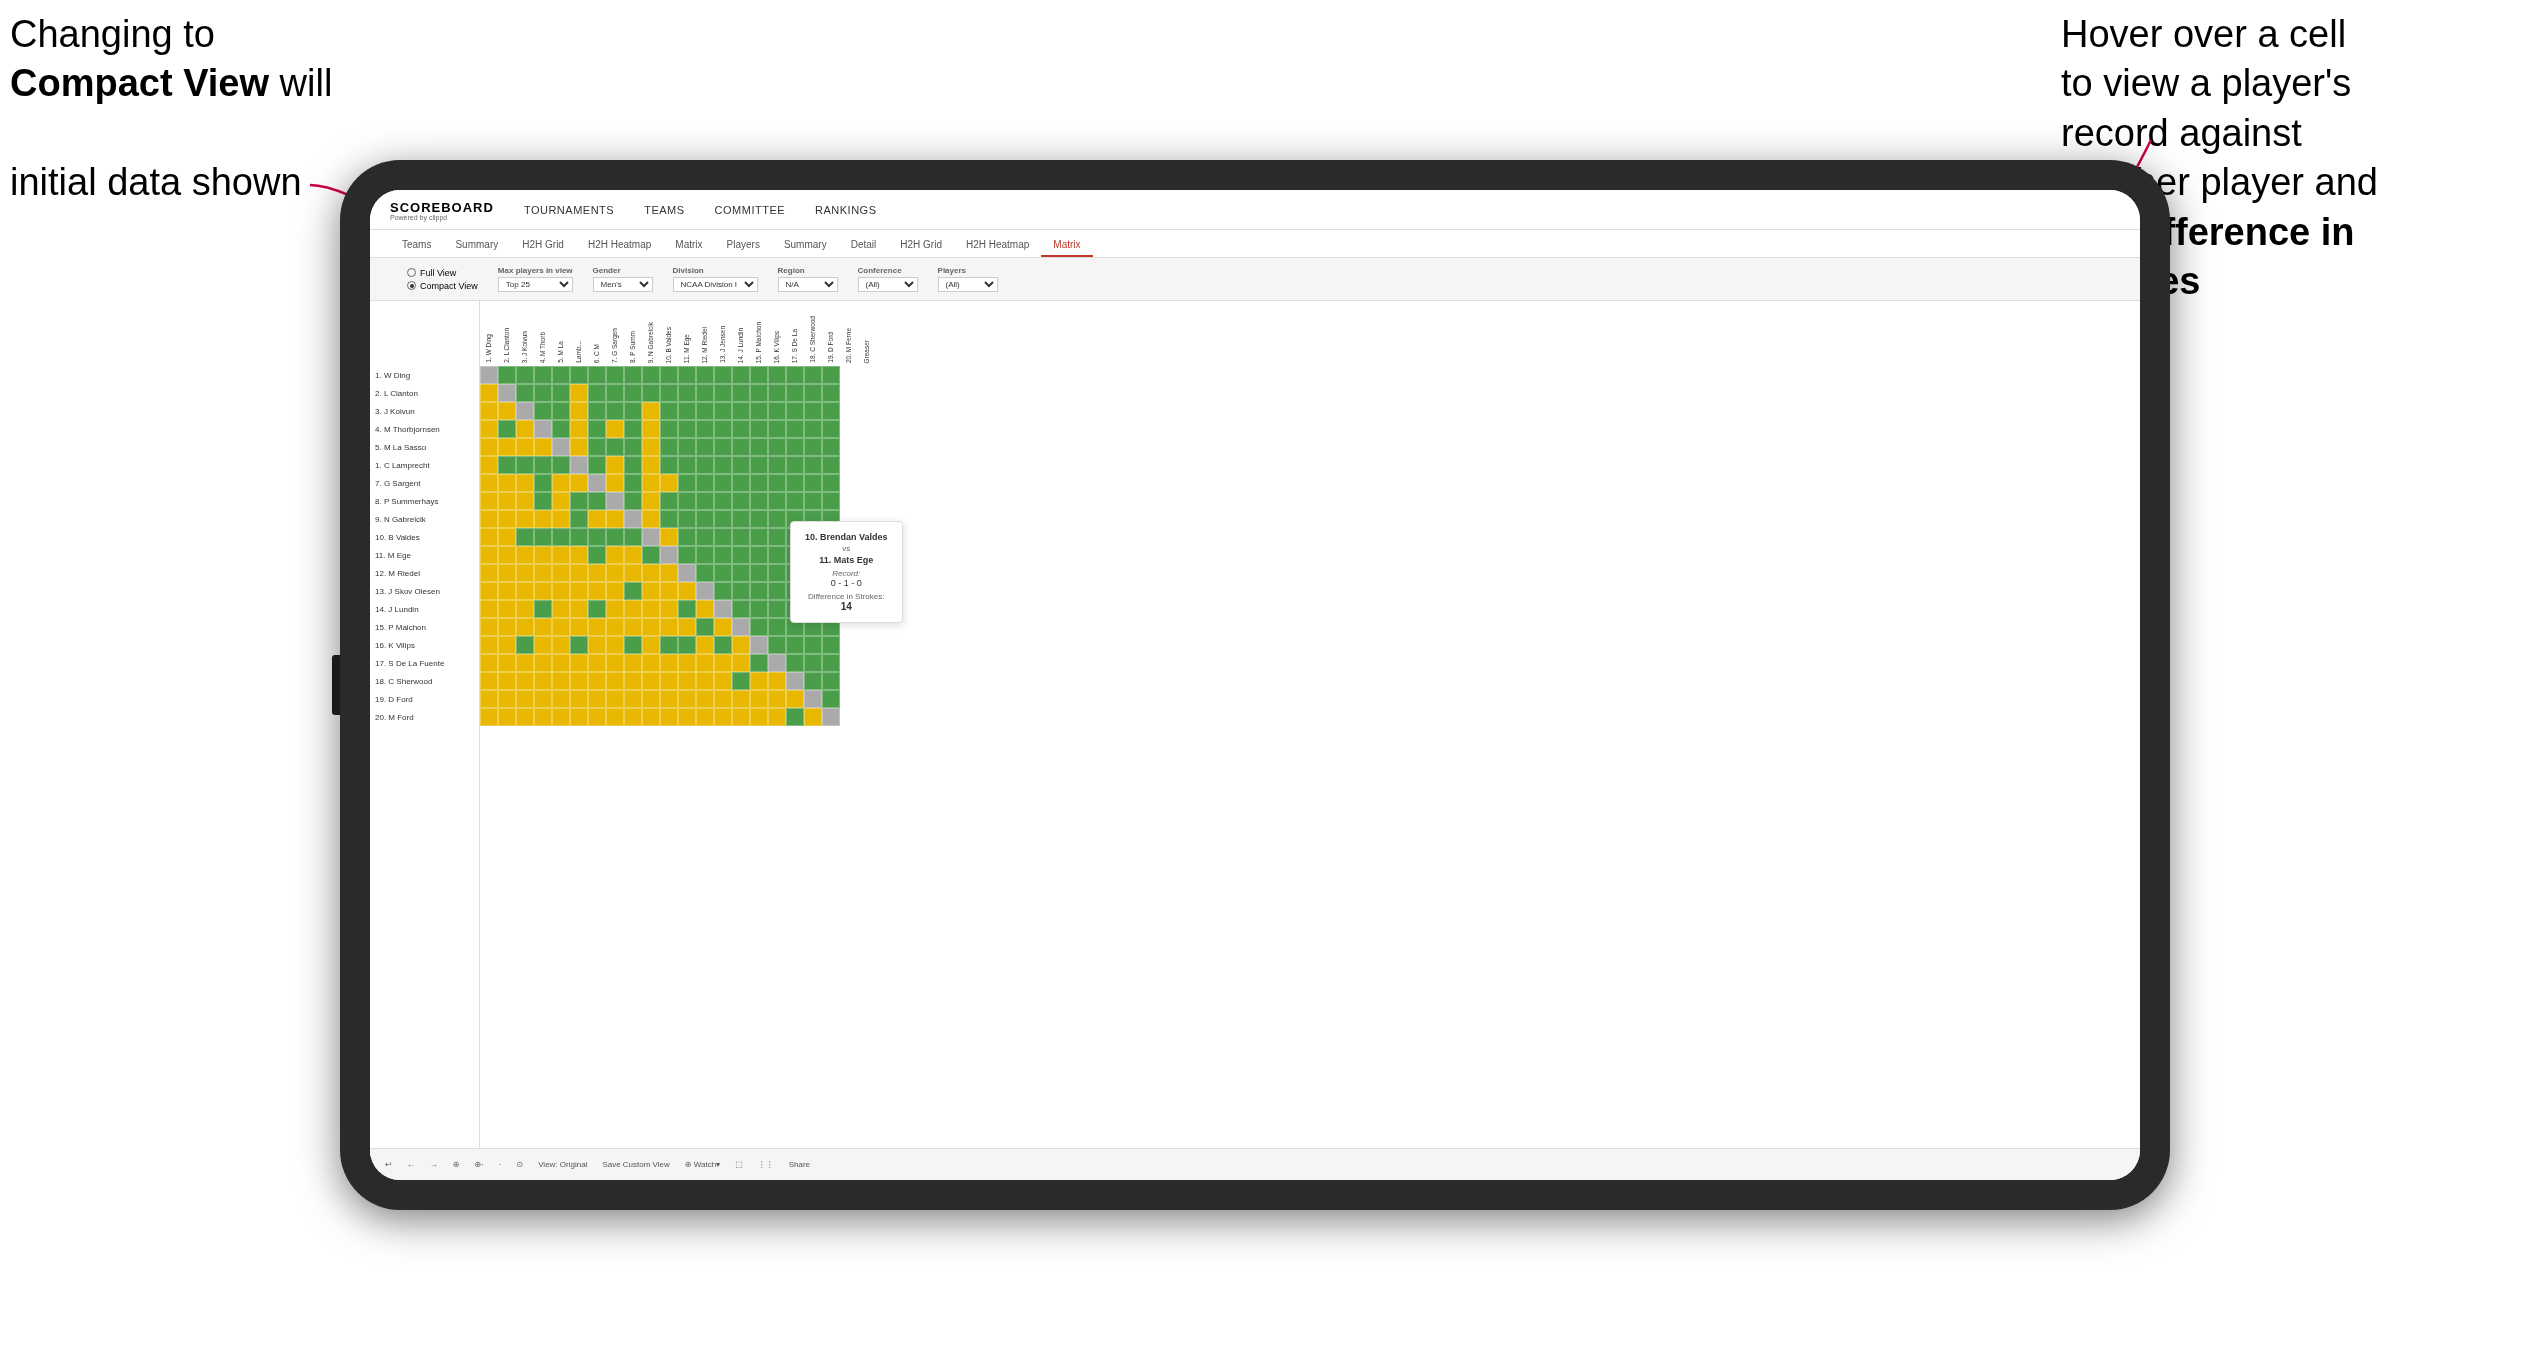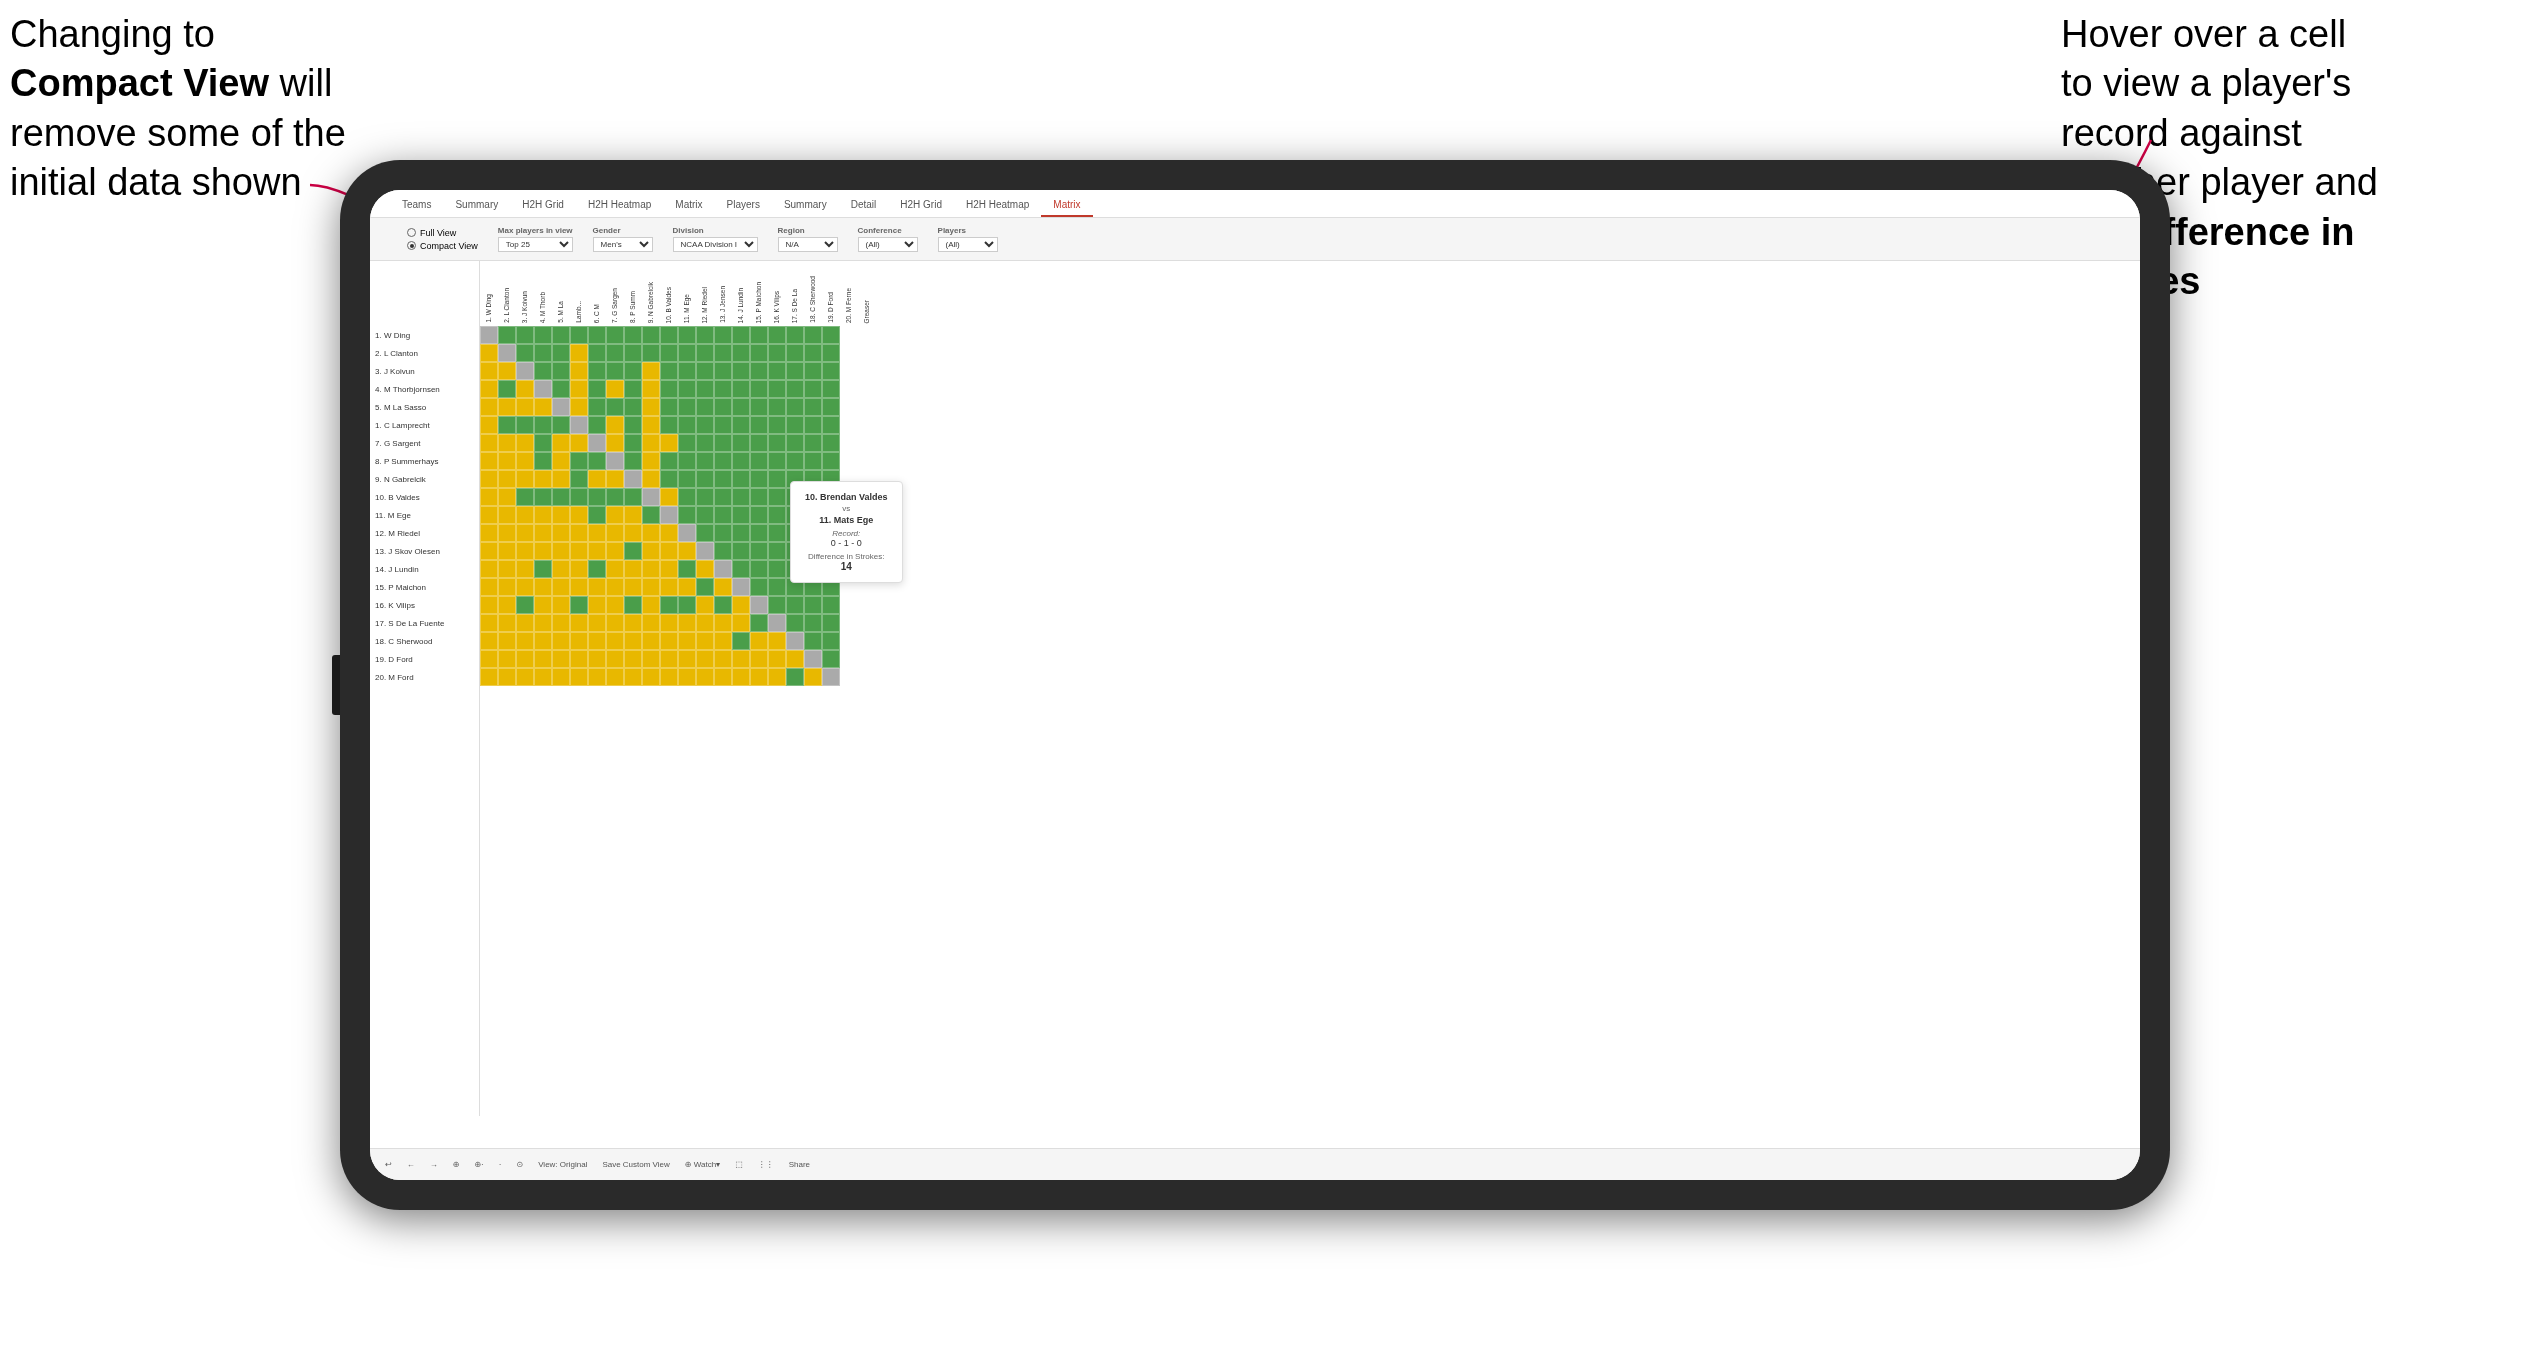--- a/index.html
+++ b/index.html
@@ -370,21 +370,21 @@
       width: 400px;
       height: 420px;
     }
   </style>
 </head>
 <body>
 
 <div class="annotation-left">
   <span>Changing to</span><br>
   <span class="bold">Compact View</span><span> will</span><br>
-  <span>remove some of the</span><br>
+  <br>
   <span>initial data shown</span>
 </div>
 
 <div class="annotation-right">
   <span>Hover over a cell</span><br>
   <span>to view a player's</span><br>
   <span>record against</span><br>
   <span>another player and</span><br>
   <span>the </span><span class="bold">Difference in</span><br>
   <span class="bold">Strokes</span>
@@ -409,20 +409,34 @@
       </marker>
     </defs>
     <path d="M 380 20 C 340 100, 250 250, 140 400" stroke="#cc0044" stroke-width="2.5" fill="none" marker-end="url(#arrowhead-right)"></path>
   </svg>
 </div>
 
 <div class="tablet">
   <div class="tablet-button"></div>
   <div class="tablet-screen">
 
+    <div class="nav-bar">
+      <div class="logo-area">
+        <div>
+          <span class="logo-text">SCOREBOARD</span>
+          <span class="logo-sub">Powered by clippd</span>
+        </div>
+      </div>
+      <div class="nav-links">
+        <span class="nav-link">TOURNAMENTS</span>
+        <span class="nav-link">TEAMS</span>
+        <span class="nav-link">COMMITTEE</span>
+        <span class="nav-link">RANKINGS</span>
+      </div>
+    </div>
 
     <div class="sub-nav">
       <span class="sub-nav-item">Teams</span>
       <span class="sub-nav-item">Summary</span>
       <span class="sub-nav-item">H2H Grid</span>
       <span class="sub-nav-item">H2H Heatmap</span>
       <span class="sub-nav-item">Matrix</span>
       <span class="sub-nav-item">Players</span>
       <span class="sub-nav-item">Summary</span>
       <span class="sub-nav-item">Detail</span>

